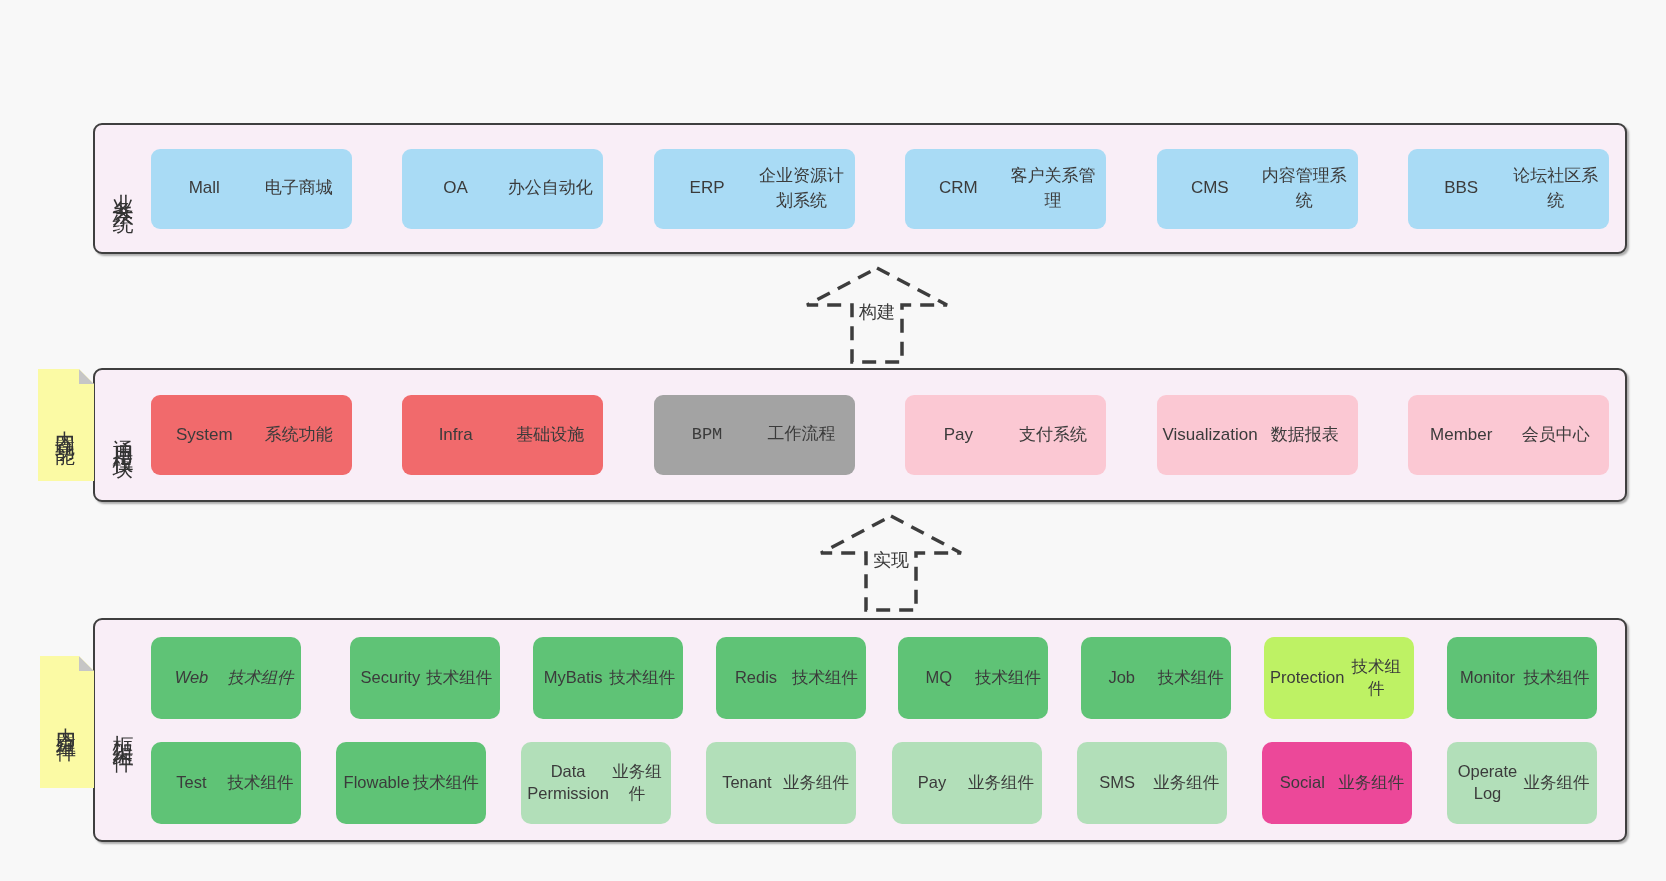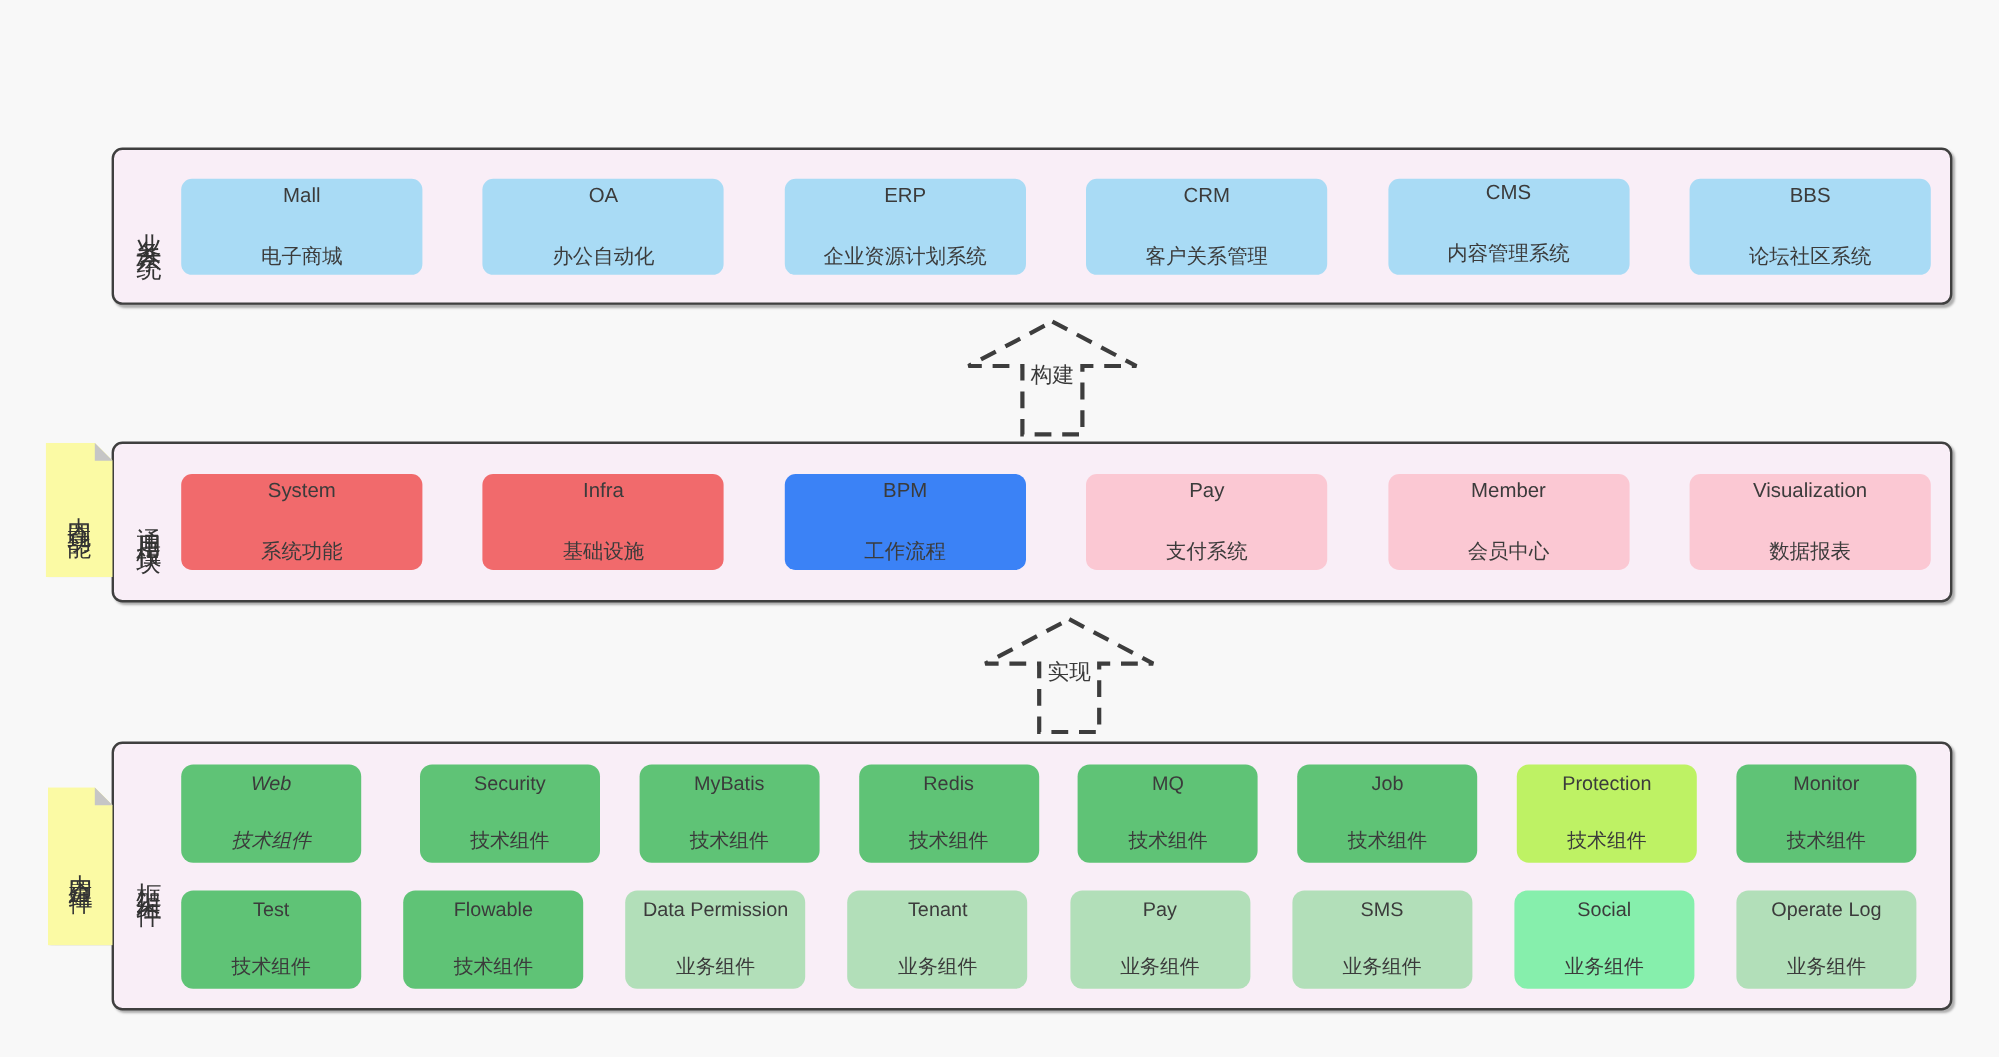--- a/index.html
+++ b/index.html
@@ -37,23 +37,23 @@
     flex:1;display:flex;flex-direction:column;justify-content:center;
     gap:23px;
     padding:10px 16px 10px 8px;box-sizing:border-box;
   }
   .layer-3 .rows{padding-right:28px;}
   .row{display:flex;justify-content:space-between;align-items:center;}
 
   
   .box{
     border-radius:9px;
-    display:flex;flex-direction:column;align-items:center;justify-content:center;
+    display:flex;flex-direction:row;align-items:center;justify-content:center;
     text-align:center;color:#3b3b3b;
-    box-sizing:border-box;padding:4px 6px;gap:26px;
+    box-sizing:border-box;padding:4px 6px;
   }
   .layer-1 .box,.layer-2 .box{width:201px;height:80px;font-size:17px;line-height:1.45;}
   .layer-3 .box{width:150px;height:82px;font-size:16.5px;line-height:1.32;border-radius:10px;}
   .box-title,.box-sub{width:100%;}
 
   
   .note{
     position:absolute;
     background:#fbfaa4;
     box-shadow:2px 2px 2px rgba(0,0,0,0.22);
@@ -132,35 +132,35 @@
     <div class="rows">
         <div class="row">
           <div class="box" style="background: rgb(241, 106, 108);">
             <div class="box-title">System</div>
             <div class="box-sub">系统功能</div>
           </div>
           <div class="box" style="background: rgb(241, 106, 108);">
             <div class="box-title">Infra</div>
             <div class="box-sub">基础设施</div>
           </div>
-          <div class="box" style="background: #3b82f6;">
+          <div class="box" style="background: #a3a3a3; font-family: Liberation Mono, monospace;">
             <div class="box-title">BPM</div>
             <div class="box-sub">工作流程</div>
           </div>
           <div class="box" style="background: rgb(251, 200, 211);">
             <div class="box-title">Pay</div>
             <div class="box-sub">支付系统</div>
           </div>
           <div class="box" style="background: rgb(251, 200, 211);">
+            <div class="box-title">Visualization</div>
+            <div class="box-sub">数据报表</div>
+          </div>
+          <div class="box" style="background: rgb(251, 200, 211);">
             <div class="box-title">Member</div>
             <div class="box-sub">会员中心</div>
-          </div>
-          <div class="box" style="background: rgb(251, 200, 211);">
-            <div class="box-title">Visualization</div>
-            <div class="box-sub">数据报表</div>
           </div>
         </div>
       </div>
   </section>
   <div class="note note-1">
     <span class="note-text">内置功能</span>
     <span class="note-fold"></span>
   </div>
 
   <div class="arrow arrow-2">
@@ -225,21 +225,21 @@
             <div class="box-sub">业务组件</div>
           </div>
           <div class="box" style="background: rgb(178, 223, 185);">
             <div class="box-title">Pay</div>
             <div class="box-sub">业务组件</div>
           </div>
           <div class="box" style="background: rgb(178, 223, 185);">
             <div class="box-title">SMS</div>
             <div class="box-sub">业务组件</div>
           </div>
-          <div class="box" style="background: #86efac; border-radius: 11px;">
+          <div class="box" style="background: #ec4899;">
             <div class="box-title">Social</div>
             <div class="box-sub">业务组件</div>
           </div>
           <div class="box" style="background: rgb(178, 223, 185);">
             <div class="box-title">Operate Log</div>
             <div class="box-sub">业务组件</div>
           </div>
         </div>
       </div>
   </section>

